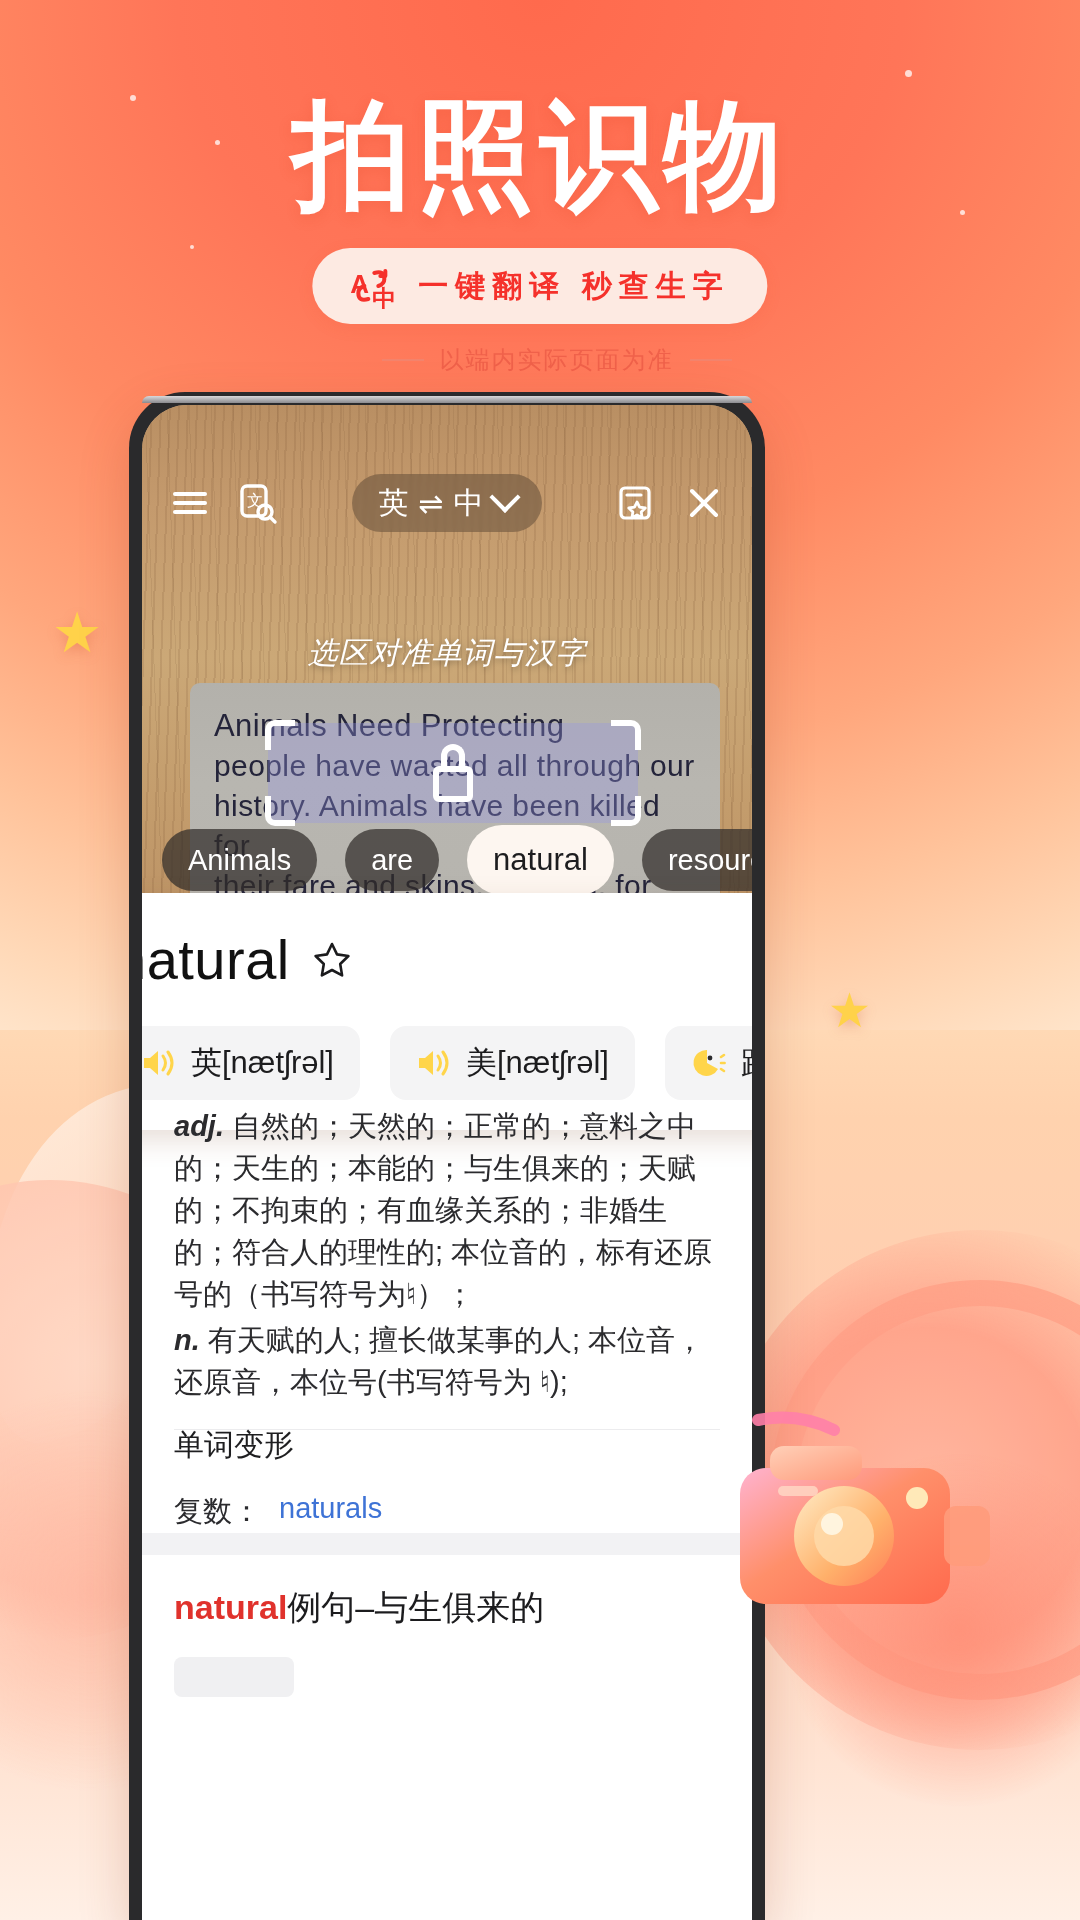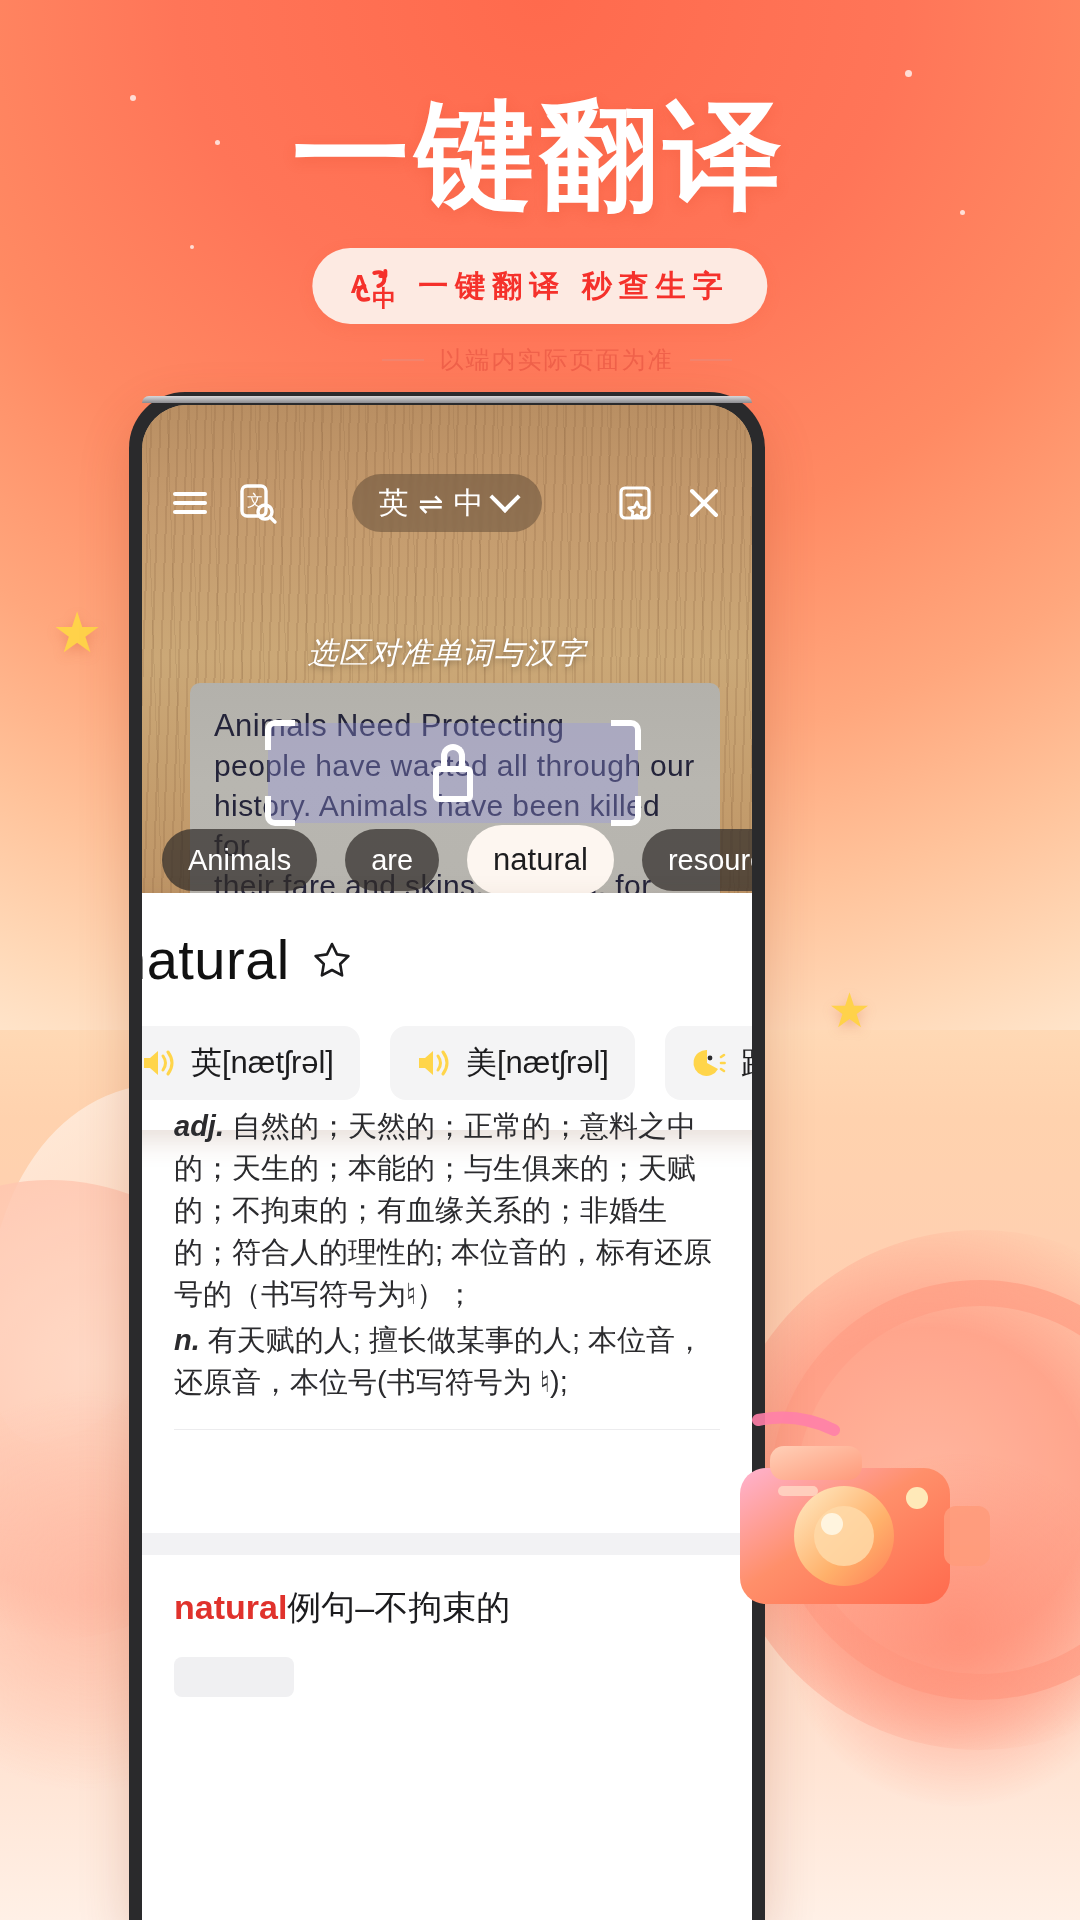--- a/index.html
+++ b/index.html
@@ -241,21 +241,21 @@
 <div class="ring-r"></div>
 <div class="blob blob-r1"></div>
 <div class="blob blob-r2"></div>
 
 <div class="sparkle" style="left:130px;top:95px;width:6px;height:6px;"></div>
 <div class="sparkle" style="left:215px;top:140px;width:5px;height:5px;"></div>
 <div class="sparkle" style="left:905px;top:70px;width:7px;height:7px;"></div>
 <div class="sparkle" style="left:960px;top:210px;width:5px;height:5px;"></div>
 <div class="sparkle" style="left:190px;top:245px;width:4px;height:4px;"></div>
 
-<div class="hero-title">一键翻译</div>
+<div class="hero-title">拍照识物</div>
 
 <div class="hero-pill">
   <span class="pill-ico">
     <svg viewBox="0 0 52 46" width="52" height="46">
       <text x="0" y="30" font-family="Liberation Sans, sans-serif" font-size="26" font-weight="700" fill="#f5312b">A</text>
       <path d="M24 10 q10 -3 10 6 q0 5 -6 7" stroke="#f5312b" stroke-width="4" fill="none" stroke-linecap="round"></path>
       <path d="M30 13 l5 0 l0 -5" stroke="#f5312b" stroke-width="4" fill="none" stroke-linecap="round" stroke-linejoin="round"></path>
       <path d="M18 36 q-10 3 -10 -6 q0 -5 6 -7" stroke="#f5312b" stroke-width="4" fill="none" stroke-linecap="round"></path>
       <text x="22" y="44" font-family="Liberation Sans, sans-serif" font-size="24" font-weight="700" fill="#f5312b">中</text>
     </svg>
@@ -400,26 +400,33 @@
         <span class="pos">adj.</span>
         <span>自然的；天然的；正常的；意料之中的；天生的；本能的；与生俱来的；天赋的；不拘束的；有血缘关系的；非婚生的；符合人的理性的; 本位音的，标有还原号的（书写符号为♮）；</span>
       </div>
       <div style="margin-top:4px;">
         <span class="pos">n.</span>
         <span>有天赋的人; 擅长做某事的人; 本位音，还原音，本位号(书写符号为 ♮);</span>
       </div>
       <div class="divider"></div>
     </div>
 
+    <div class="forms">
+      <div class="forms-title">单词变形</div>
+      <div class="forms-row">
+        <span>复数：</span>
+        <span class="val">naturals</span>
+      </div>
+    </div>
 
     <div class="sect-gap"></div>
 
     <div class="examples">
       <div class="ex-title">
-        <em>natural</em><span>例句–不拘束的</span>
+        <em>natural</em><span>例句–与生俱来的</span>
       </div>
       <div class="ex-chip"></div>
     </div>
 
   </div>
 </div>
 
 <div class="camera3d">
   <svg viewBox="0 0 300 230" width="300" height="230">
     <defs>

